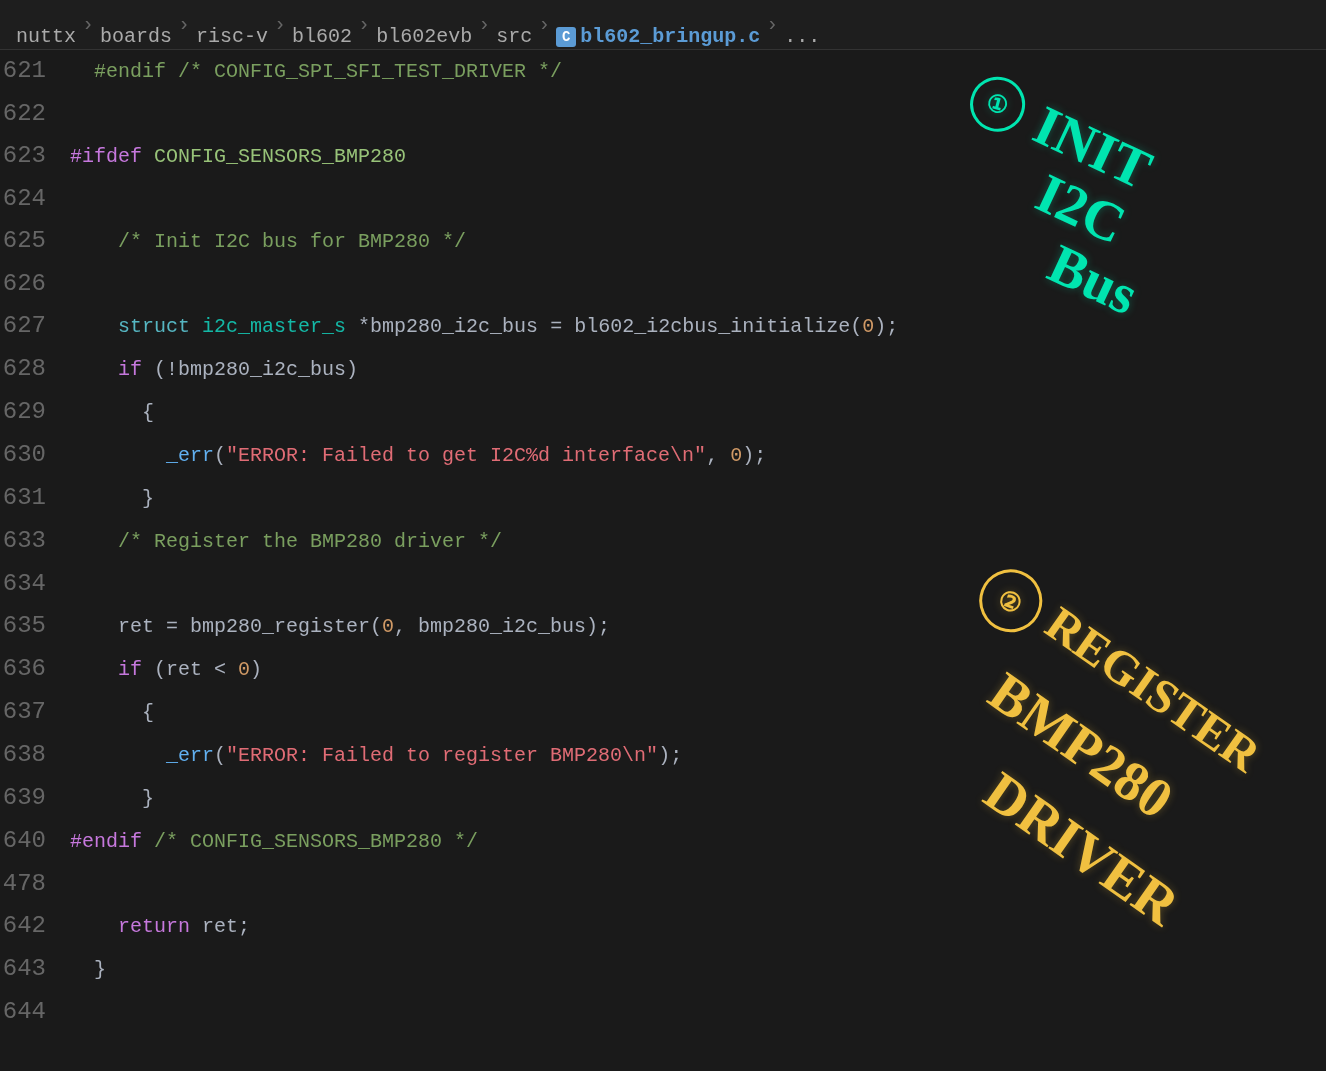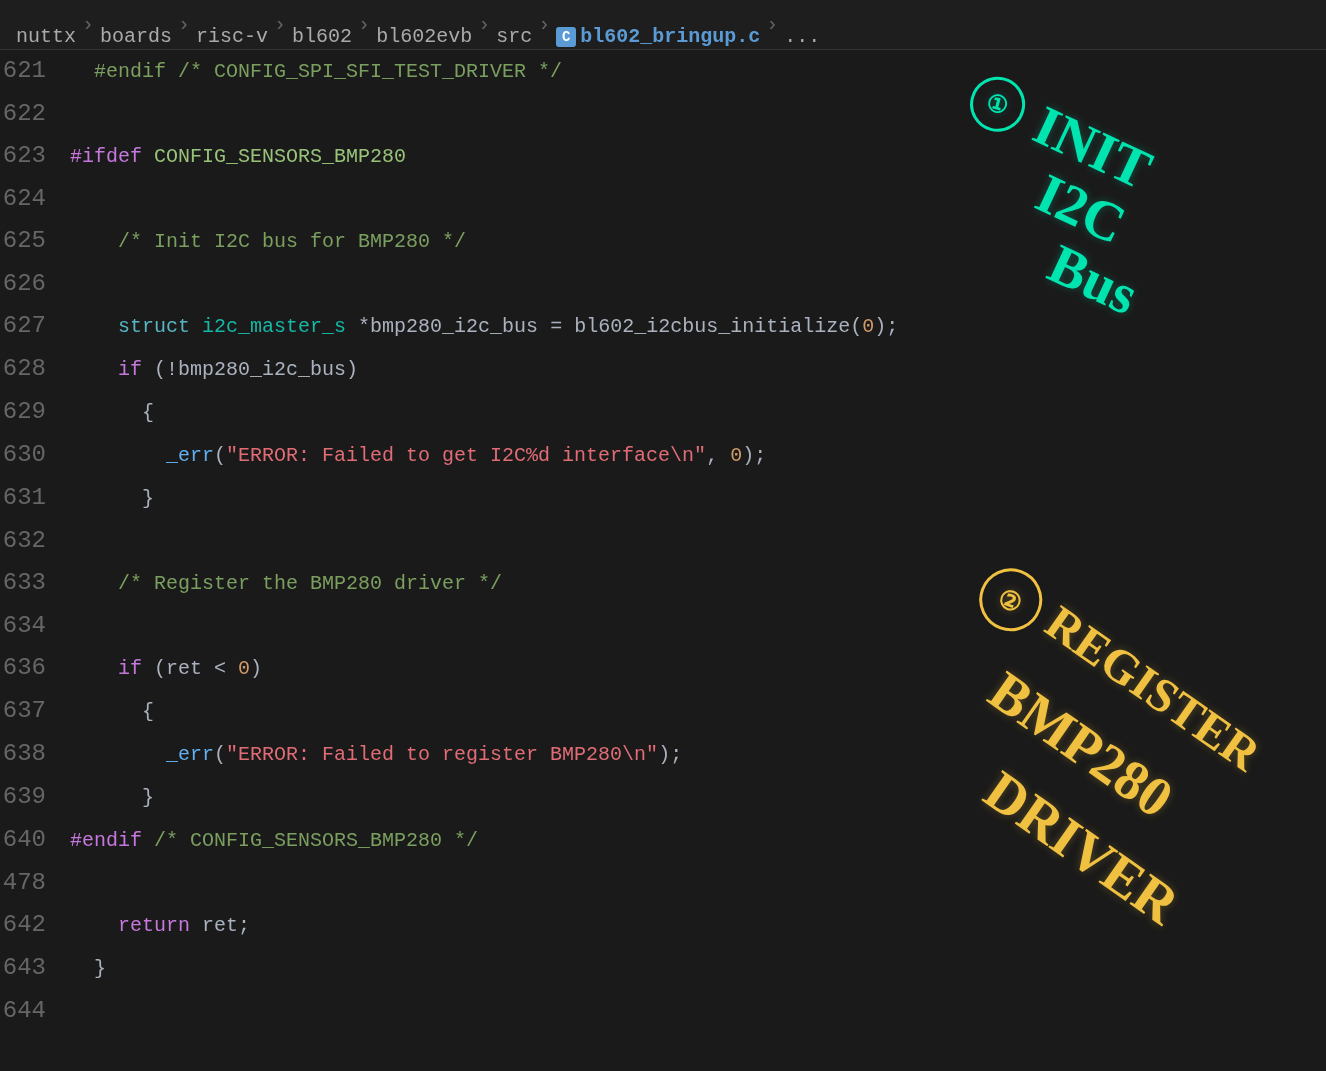--- a/index.html
+++ b/index.html
@@ -183,35 +183,35 @@
     <div class="code-line">
       <span class="line-num">630</span>
       <span class="code-content">        <span class="kw-blue">_err</span><span class="plain">(</span><span class="str-red">"ERROR: Failed to get I2C%d interface\n"</span><span class="plain">, </span><span class="num">0</span><span class="plain">);</span></span>
     </div>
 
     <div class="code-line">
       <span class="line-num">631</span>
       <span class="code-content">      <span class="plain">}</span></span>
     </div>
 
-    <div class="code-line">
-      <span class="line-num">632</span>
-      <span class="code-content"></span>
-    </div>
 
     <div class="code-line">
       <span class="line-num">633</span>
       <span class="code-content">    <span class="comment">/* Register the BMP280 driver */</span></span>
     </div>
 
     <div class="code-line">
       <span class="line-num">634</span>
       <span class="code-content"></span>
     </div>
 
+    <div class="code-line">
+      <span class="line-num">635</span>
+      <span class="code-content">    <span class="plain">ret = bmp280_register(</span><span class="num">0</span><span class="plain">, bmp280_i2c_bus);</span></span>
+    </div>
 
     <div class="code-line">
       <span class="line-num">636</span>
       <span class="code-content">    <span class="kw-purple">if</span> <span class="plain">(ret &lt; </span><span class="num">0</span><span class="plain">)</span></span>
     </div>
 
     <div class="code-line">
       <span class="line-num">637</span>
       <span class="code-content">      <span class="plain">{</span></span>
     </div>

